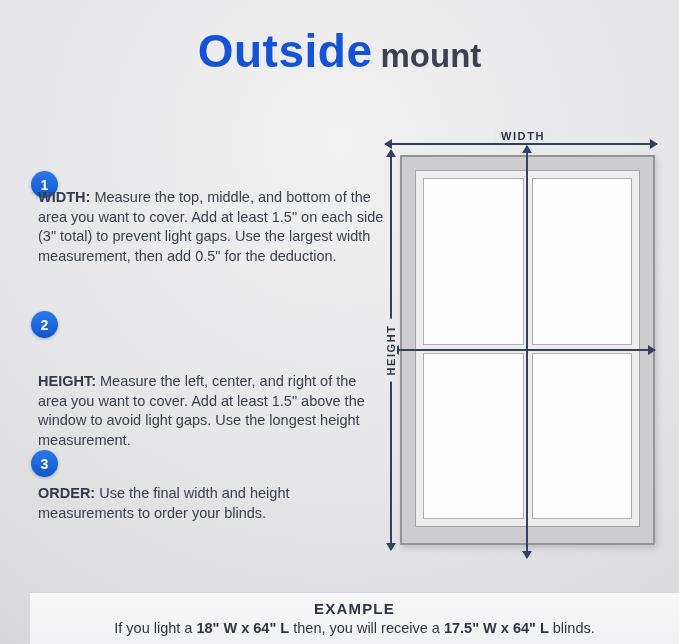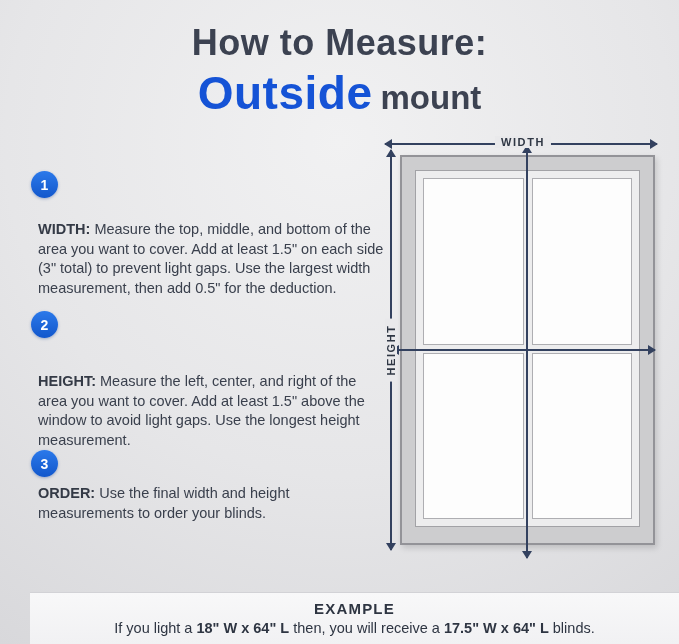--- a/index.html
+++ b/index.html
@@ -78,21 +78,21 @@
   .arrow-v::after {
     content: ''; position: absolute; bottom: -1px; left: -4px; width: 0; height: 0;
     border-left: 5px solid transparent; border-right: 5px solid transparent;
     border-top: 8px solid #33415f;
   }
   .meas-label {
     position: absolute; background: #e9e9eb; padding: 0 6px;
     font-size: 11px; font-weight: 700; letter-spacing: 1.6px; color: #2f3744;
     white-space: nowrap; z-index: 3;
   }
-  .lbl-width { left: 145px; top: 6px; transform: translateX(-50%); }
+  .lbl-width { left: 145px; top: 0; transform: translateX(-50%); }
   .lbl-height { left: 13px; top: 220px; transform: translate(-50%, -50%) rotate(-90deg); }
 
   
   .footer {
     position: absolute; left: 0; right: 0; bottom: 0; height: 52px;
     background: linear-gradient(180deg, #f8f8f9, #f1f1f3);
     border-top: 1px solid #d2d2d6;
     text-align: center;
     margin-left: 30px;
   }
@@ -101,29 +101,28 @@
   }
   .example-text { margin-top: 3px; font-size: 14.5px; color: #2e3542; }
   .example-text strong { font-weight: 700; }
 </style>
 </head>
 <body>
 
 <div class="page">
 
   <div class="title-wrap">
-    <div class="title-line1">How to Measure:</div>
     <div class="title-line2">
       <span class="title-outside">Outside</span>
       <span class="title-mount"> mount</span>
     </div>
   </div>
 
   <div class="badge" style="top:171px;">1</div>
-  <p class="step-text" style="top:220px;">
+  <p class="step-text" style="top:188px;">
     <strong>WIDTH:</strong>
     <span>Measure the top, middle, and bottom of the area you want to cover. Add at least 1.5" on each side (3" total) to prevent light gaps. Use the largest width measurement, then add 0.5" for the deduction.</span>
   </p>
 
   <div class="badge" style="top:311px;">2</div>
   <p class="step-text" style="top:344px;margin-top:28px;">
     <strong>HEIGHT:</strong>
     <span>Measure the left, center, and right of the area you want to cover. Add at least 1.5" above the window to avoid light gaps. Use the longest height measurement.</span>
   </p>
 

